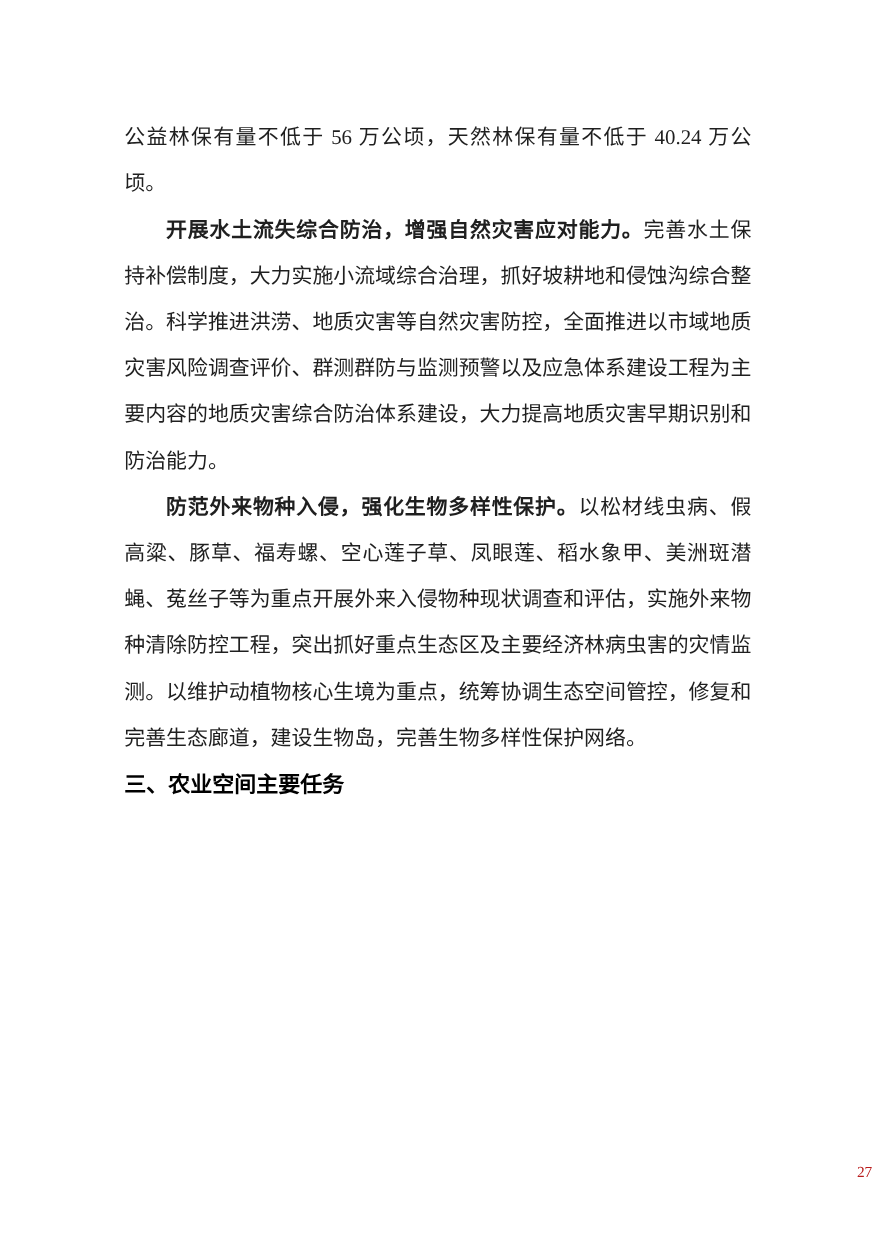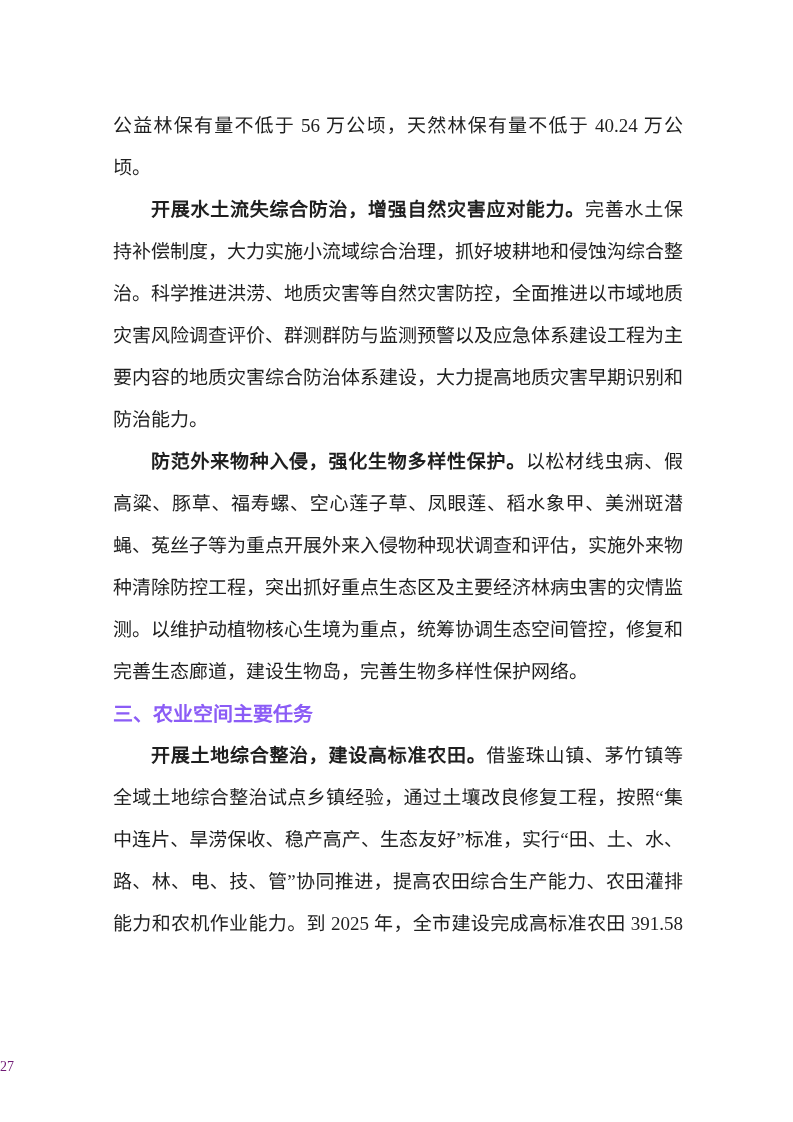--- a/index.html
+++ b/index.html
@@ -30,31 +30,31 @@
   .para.indent { text-indent: 2em; }
   .para .lead { font-weight: bold; }
   .para.fill-last { text-align-last: justify; }
   .heading {
     margin: 0;
     font-weight: bold;
     font-size: 20px;
     line-height: 42px;
     text-indent: 0;
     font-family: "Liberation Sans", "DejaVu Sans", sans-serif;
-    color: #8b5cf6;
+    color: #000000;
   }
   .footer {
     position: absolute;
     bottom: 58px;
     left: 0;
     right: 0;
-    text-align: left;
+    text-align: right;
     font-size: 14px;
     line-height: 20px;
-    color: #701a75;
+    color: #b91c1c;
     font-family: "Liberation Serif", "DejaVu Serif", serif;
   }
 </style>
 </head>
 <body>
 
 <div class="page">
 
   <p class="para">
     <span>公益林保有量不低于 56 万公顷，天然林保有量不低于 40.24 万公顷。</span>
@@ -64,19 +64,16 @@
     <span class="lead">开展水土流失综合防治，增强自然灾害应对能力。</span><span>完善水土保持补偿制度，大力实施小流域综合治理，抓好坡耕地和侵蚀沟综合整治。科学推进洪涝、地质灾害等自然灾害防控，全面推进以市域地质灾害风险调查评价、群测群防与监测预警以及应急体系建设工程为主要内容的地质灾害综合防治体系建设，大力提高地质灾害早期识别和防治能力。</span>
   </p>
 
   <p class="para indent">
     <span class="lead">防范外来物种入侵，强化生物多样性保护。</span><span>以松材线虫病、假高粱、豚草、福寿螺、空心莲子草、凤眼莲、稻水象甲、美洲斑潜蝇、菟丝子等为重点开展外来入侵物种现状调查和评估，实施外来物种清除防控工程，突出抓好重点生态区及主要经济林病虫害的灾情监测。以维护动植物核心生境为重点，统筹协调生态空间管控，修复和完善生态廊道，建设生物岛，完善生物多样性保护网络。</span>
   </p>
 
 
   <h3 class="heading">三、农业空间主要任务</h3>
 
-  <p class="para indent fill-last">
-    <span class="lead">开展土地综合整治，建设高标准农田。</span><span>借鉴珠山镇、茅竹镇等全域土地综合整治试点乡镇经验，通过土壤改良修复工程，按照“集中连片、旱涝保收、稳产高产、生态友好”标准，实行“田、土、水、路、林、电、技、管”协同推进，提高农田综合生产能力、农田灌排能力和农机作业能力。到 2025 年，全市建设完成高标准农田 391.58</span>
-  </p>
 
   <div class="footer">27</div>
 
 </div>
 
 </body></html>

